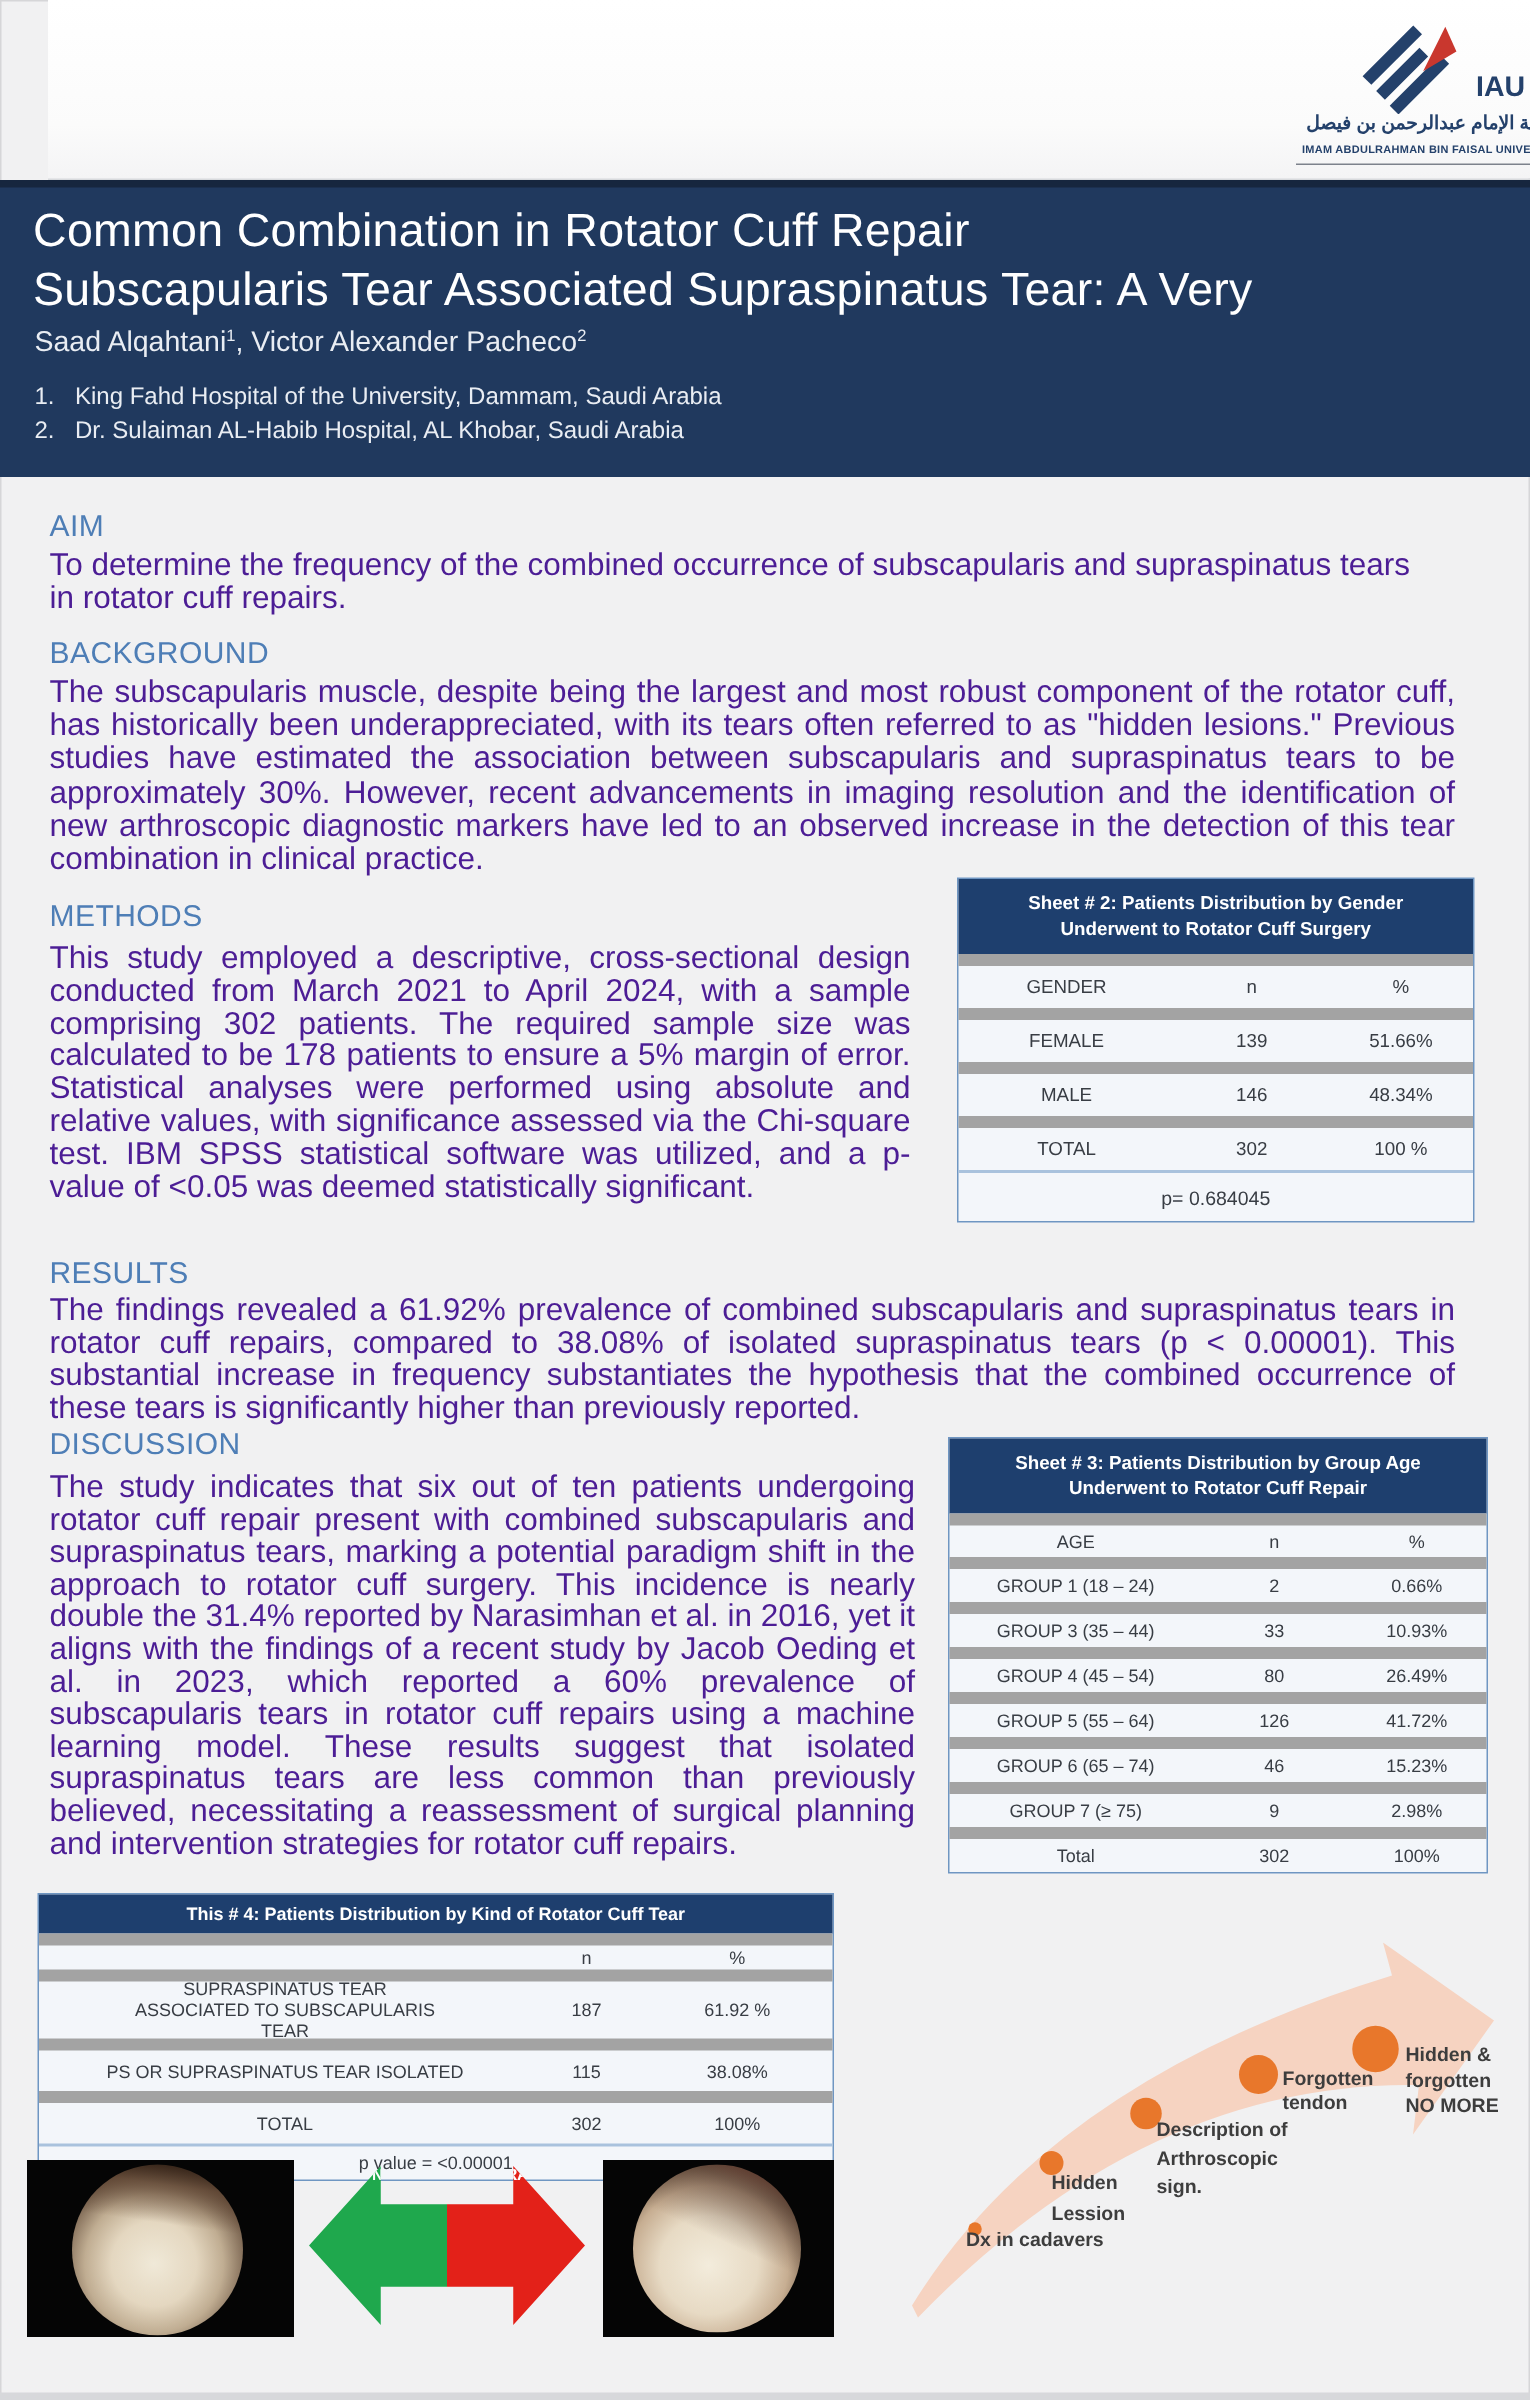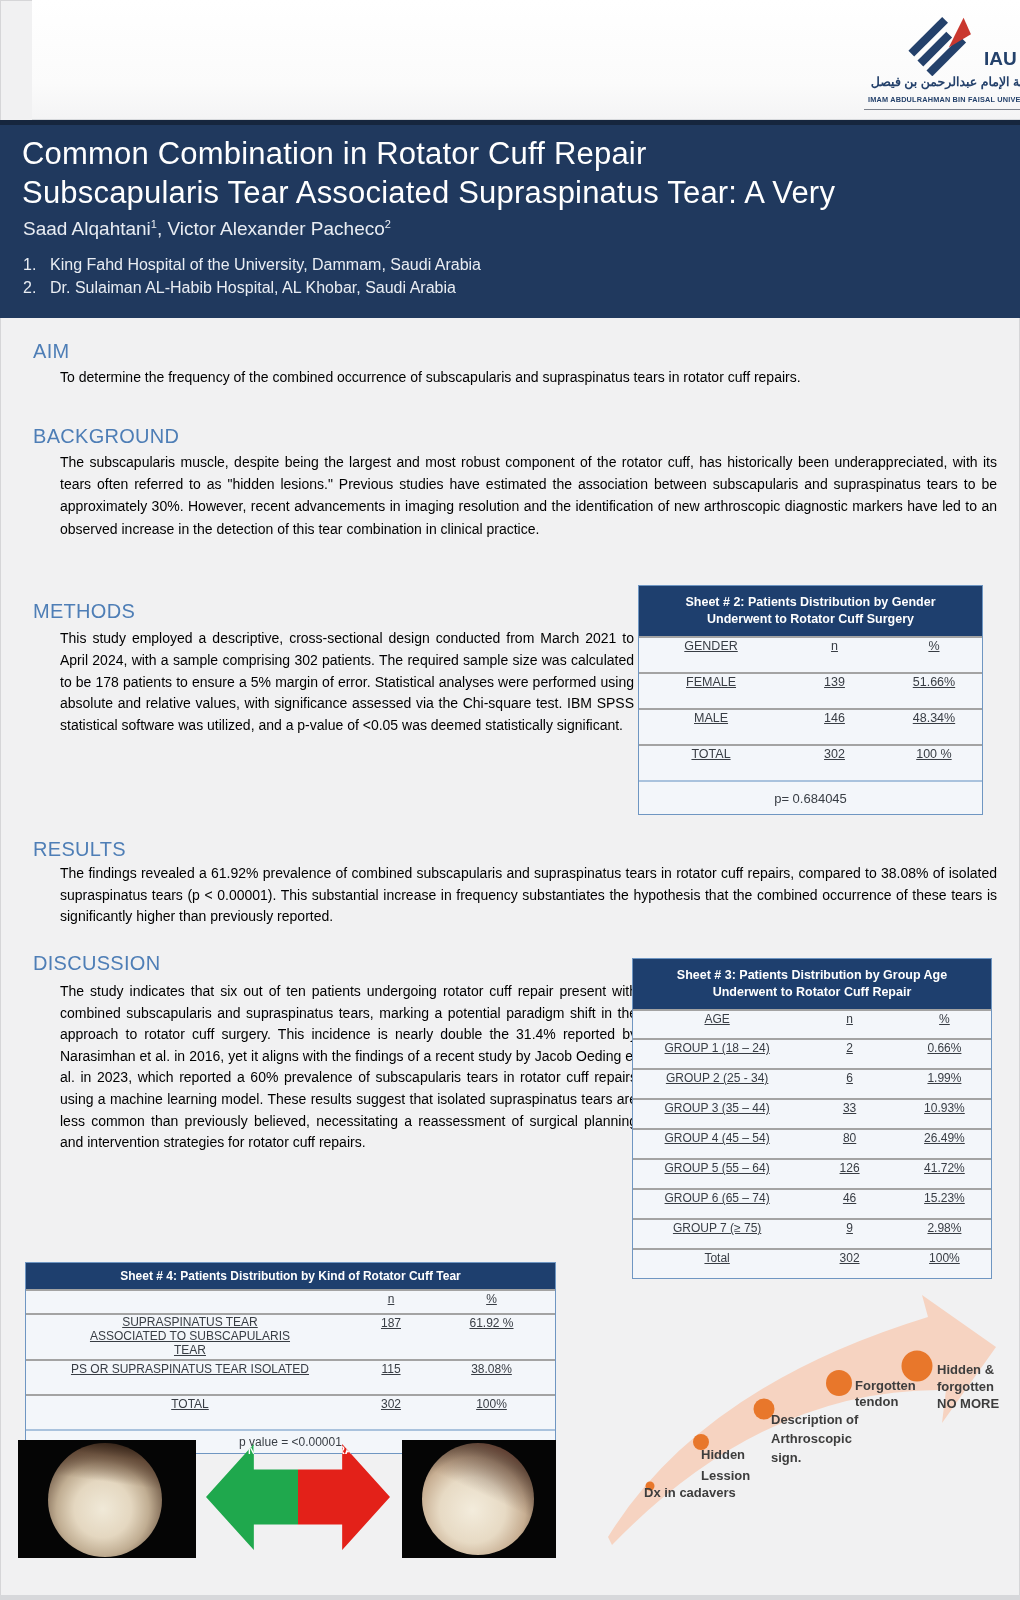--- a/index.html
+++ b/index.html
@@ -28,28 +28,28 @@
   .poster-title{position:absolute;left:22px;top:14px;font-size:31px;line-height:39px;
     font-weight:500;letter-spacing:0.2px;}
   .poster-authors{position:absolute;left:23px;top:98px;font-size:19px;color:#e9edf3;}
   .poster-authors sup{font-size:11px;}
   .sep{white-space:pre;}
   .affils{position:absolute;left:23px;top:133px;font-size:16px;line-height:23px;color:#e9edf3;}
   .affil-row{display:flex;}
   .affil-num{width:27px;flex:0 0 auto;}
   
   .sec-h{position:absolute;color:#4e7eb6;font-size:20px;font-weight:500;letter-spacing:0.3px;}
-  .body-p{position:absolute;color:#000000;font-size:14px;line-height:22px;margin-left:27px;}
+  .body-p{position:absolute;color:#4c1d95;font-size:21px;line-height:22px;}
   .justify{text-align:justify;}
   
   .ptable{position:absolute;background:#f3f6fa;border:1px solid #6f96c2;}
   .t-title{background:#1e3f6e;color:#ffffff;font-weight:bold;text-align:center;
     font-size:12.5px;line-height:17px;padding:8px 14px;}
-  .t-row{display:flex;align-items:flex-start;border-top:2px solid #a3a3a3;
-    font-size:12.5px;color:#383d44;text-decoration:underline;}
+  .t-row{display:flex;align-items:center;border-top:8px solid #a3a3a3;
+    font-size:12.5px;color:#383d44;}
   .t-row>div{text-align:center;padding:1px 3px;}
   .t-foot{display:flex;align-items:center;justify-content:center;border-top:2px solid #a9c2dd;
     font-size:13px;color:#383d44;}
   
   .s2{left:638px;top:585px;width:345px;}
   .s2 .t-row{height:36px;}
   .s2 .c1{width:42%;} .s2 .c2{width:30%;} .s2 .c3{width:28%;}
   .s2 .t-foot{height:34px;}
   
   .s3{left:632px;top:958px;width:360px;}
@@ -188,25 +188,20 @@
       <div class="c1">AGE</div>
       <div class="c2">n</div>
       <div class="c3">%</div>
     </div>
     <div class="t-row">
       <div class="c1">GROUP 1 (18 – 24)</div>
       <div class="c2">2</div>
       <div class="c3">0.66%</div>
     </div>
     <div class="t-row">
-      <div class="c1">GROUP 2 (25 - 34)</div>
-      <div class="c2">6</div>
-      <div class="c3">1.99%</div>
-    </div>
-    <div class="t-row">
       <div class="c1">GROUP 3 (35 – 44)</div>
       <div class="c2">33</div>
       <div class="c3">10.93%</div>
     </div>
     <div class="t-row">
       <div class="c1">GROUP 4 (45 – 54)</div>
       <div class="c2">80</div>
       <div class="c3">26.49%</div>
     </div>
     <div class="t-row">
@@ -225,21 +220,21 @@
       <div class="c3">2.98%</div>
     </div>
     <div class="t-row">
       <div class="c1">Total</div>
       <div class="c2">302</div>
       <div class="c3">100%</div>
     </div>
   </div>
 
   <div class="ptable s4">
-    <div class="t-title">Sheet # 4: Patients Distribution by Kind of Rotator Cuff Tear</div>
+    <div class="t-title">This # 4: Patients Distribution by Kind of Rotator Cuff Tear</div>
     <div class="t-row t-head">
       <div class="c1"></div>
       <div class="c2">n</div>
       <div class="c3">%</div>
     </div>
     <div class="t-row r1">
       <div class="c1">SUPRASPINATUS TEAR ASSOCIATED TO SUBSCAPULARIS TEAR</div>
       <div class="c2">187</div>
       <div class="c3">61.92 %</div>
     </div>

